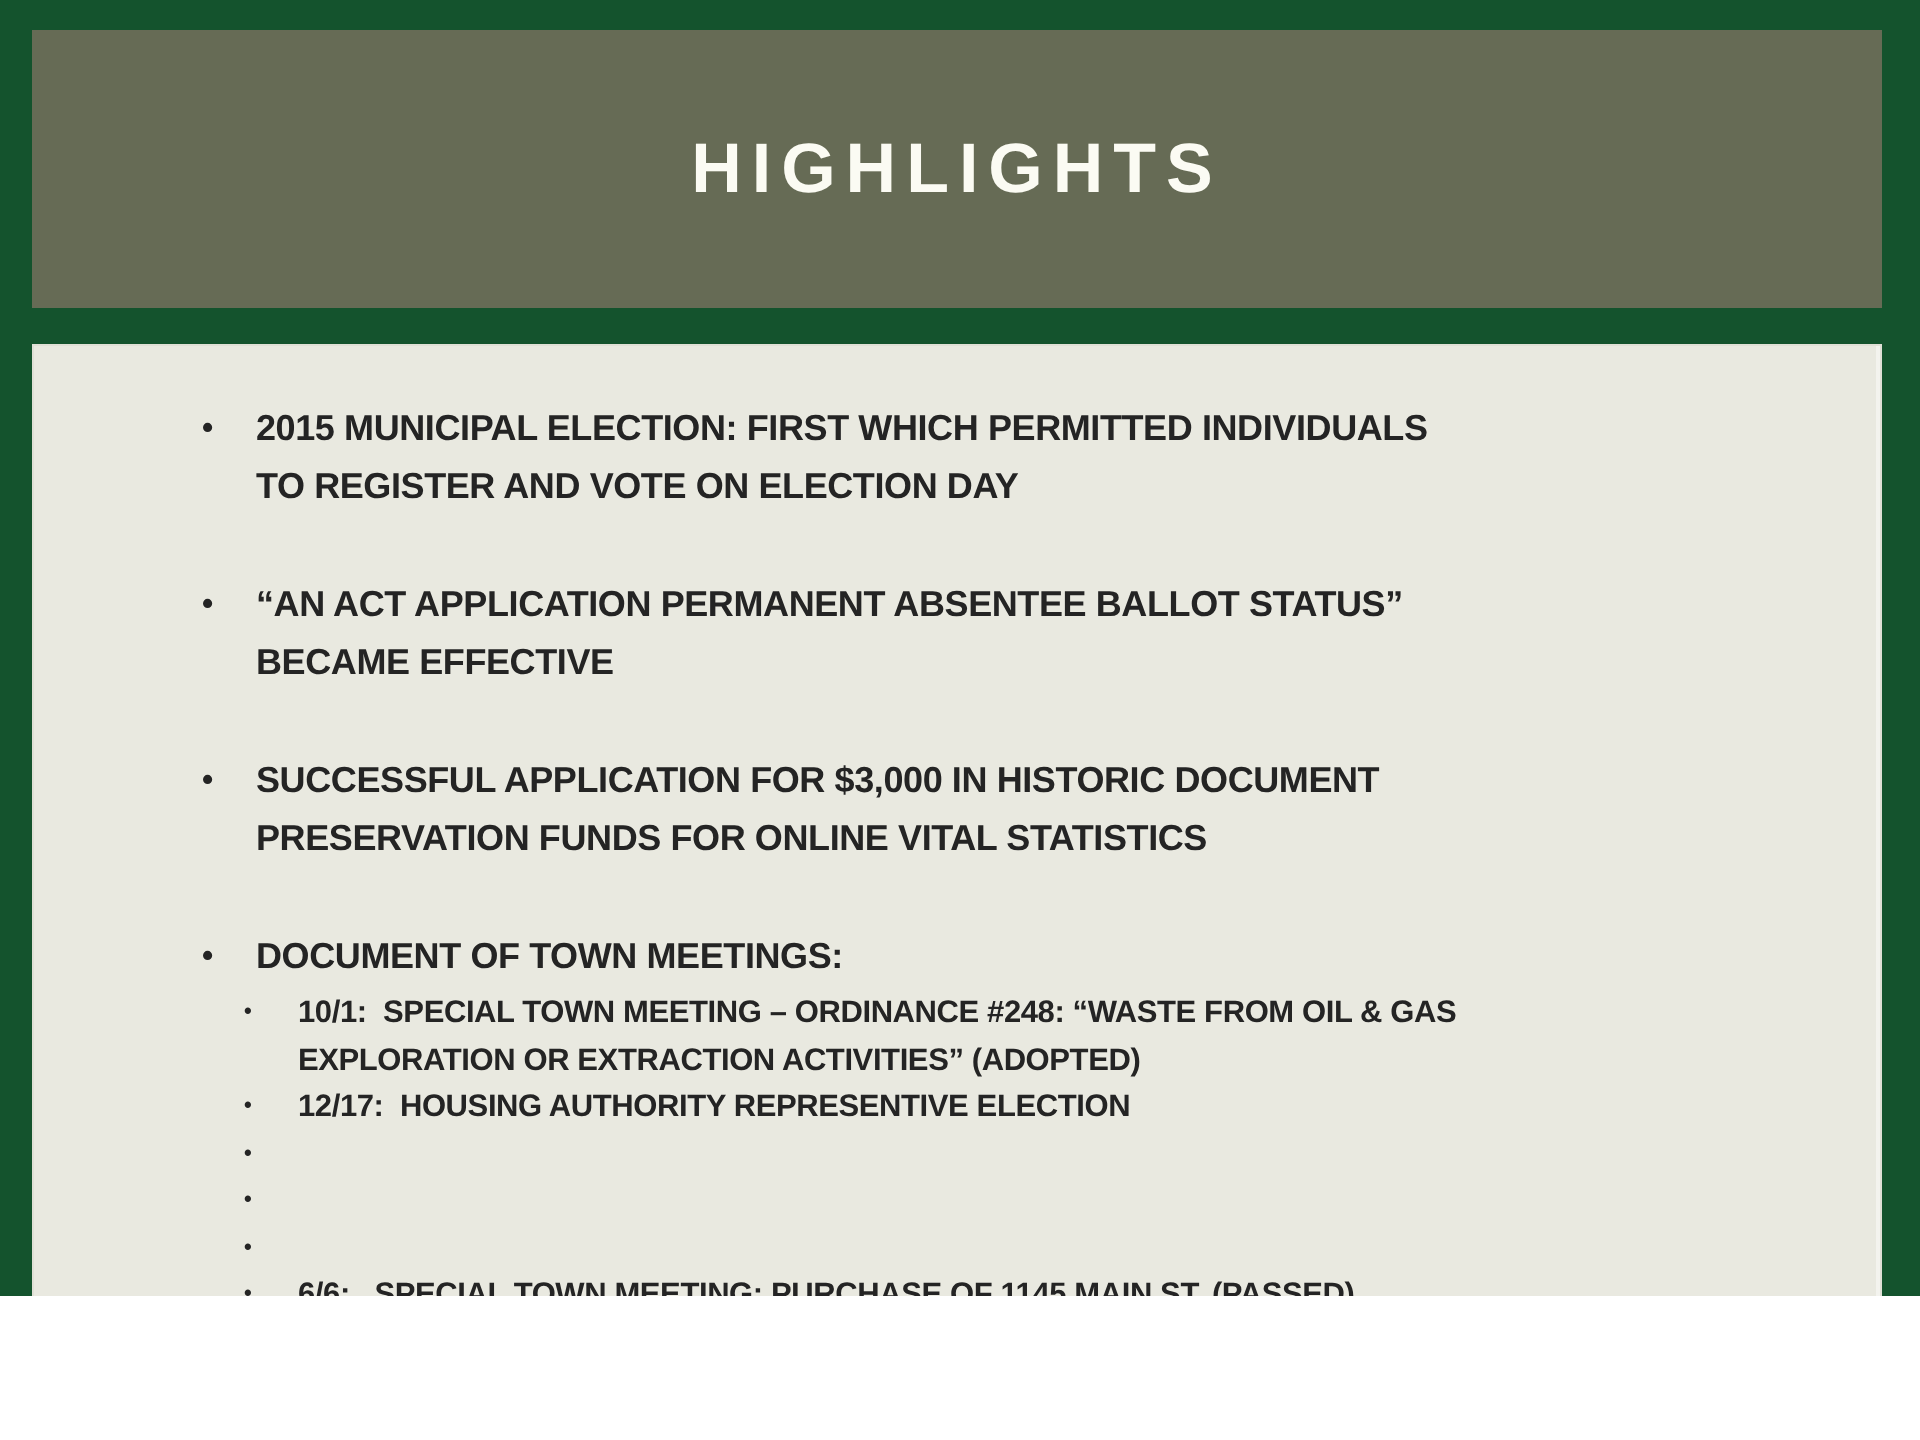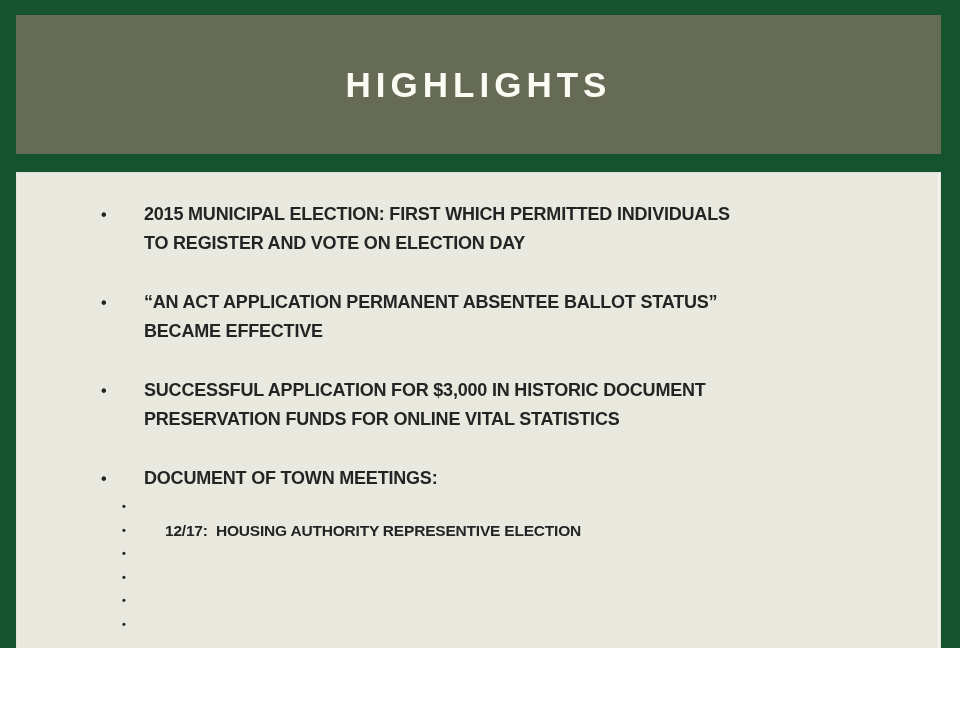--- a/index.html
+++ b/index.html
@@ -57,21 +57,20 @@
   .main-li:last-child { margin-bottom: 0; }
   .li-row { display: flex; }
   .main-li .dot {
     flex: none;
     width: 27px;
     font-size: 16px;
   }
   .bullet-text {
     white-space: pre-wrap;
     max-width: 800px;
-    margin-left: 16px;
   }
   .sub-list {
     margin: 2px 0 0 21px;
   }
   .sub-li {
     font-size: 15.5px;
     font-weight: bold;
     line-height: 23.5px;
     font-stretch: condensed;
     letter-spacing: -0.2px;
@@ -121,20 +120,22 @@
       <li class="main-li">
         <div class="li-row">
           <span class="dot">•</span>
           <span class="bullet-text">DOCUMENT OF TOWN MEETINGS:</span>
         </div>
         <ul class="sub-list">
 
           <li class="sub-li">
             <div class="li-row">
               <span class="dot">•</span>
+              <span class="bullet-text">10/1:  SPECIAL TOWN MEETING – ORDINANCE #248: “WASTE FROM OIL &amp; GAS
+EXPLORATION OR EXTRACTION ACTIVITIES” (ADOPTED)</span>
             </div>
           </li>
 
           <li class="sub-li">
             <div class="li-row">
               <span class="dot">•</span>
               <span class="bullet-text">12/17:  HOUSING AUTHORITY REPRESENTIVE ELECTION</span>
             </div>
           </li>
 
@@ -152,20 +153,21 @@
 
           <li class="sub-li">
             <div class="li-row">
               <span class="dot">•</span>
             </div>
           </li>
 
           <li class="sub-li">
             <div class="li-row">
               <span class="dot">•</span>
+              <span class="bullet-text">6/6:   SPECIAL TOWN MEETING: PURCHASE OF 1145 MAIN ST. (PASSED)</span>
             </div>
           </li>
 
         </ul>
       </li>
 
     </ul>
   </main>
 
 </div>

